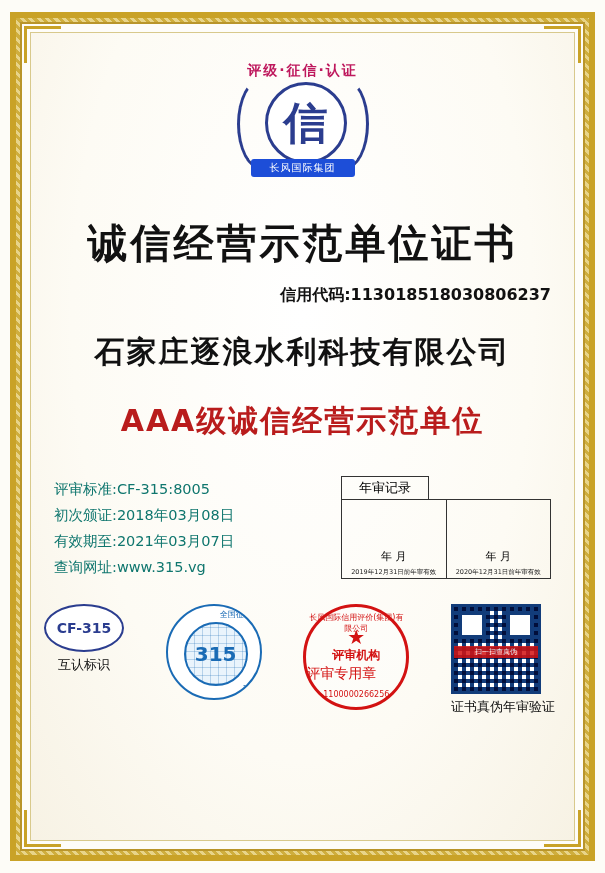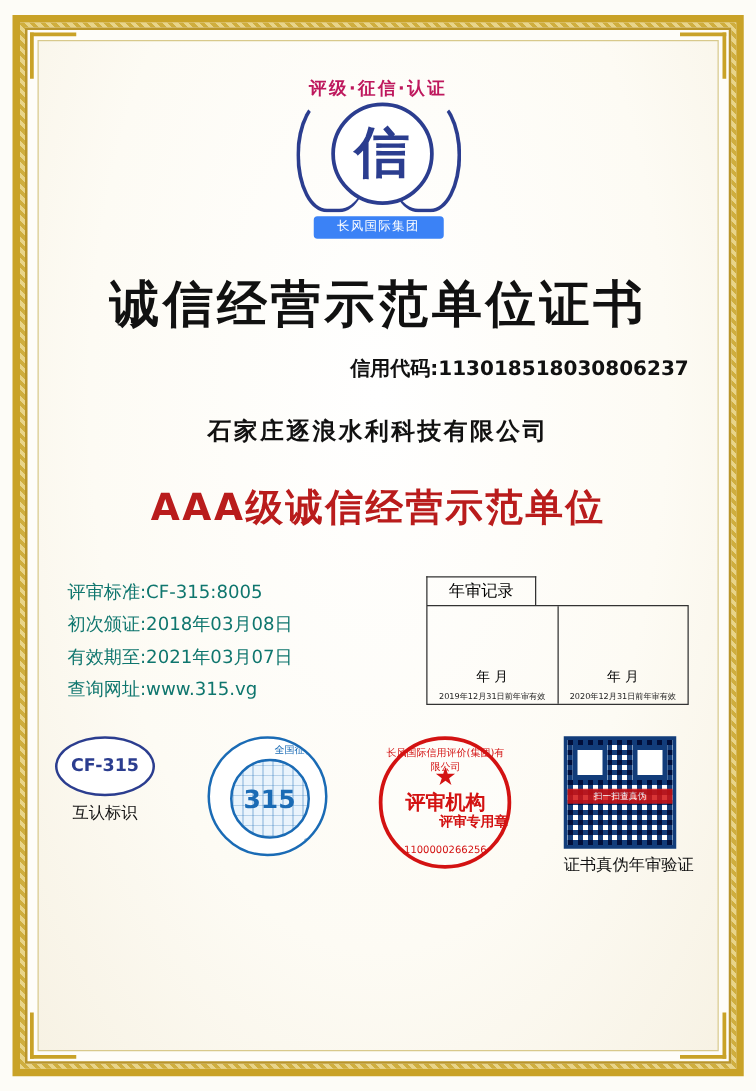--- a/index.html
+++ b/index.html
@@ -126,24 +126,24 @@
     width: 56px;
     height: 86px;
     border: 3px solid #2b3d8f;
     border-radius: 50% / 60%;
   }
   .emblem-wheat-l { left: 24px;  border-right: none; border-top-color: transparent; }
   .emblem-wheat-r { right: 24px; border-left: none;  border-top-color: transparent; }
   .emblem-banner {
     position: absolute;
     left: 38px;
-    top: 113px;
+    top: 99px;
     width: 104px;
     height: 18px;
-    background: #3b82f6;
+    background: #1d4ed8;
     border-radius: 3px;
     color: #fff;
     font-size: 10px;
     line-height: 18px;
     letter-spacing: 1px;
     font-family: "DejaVu Sans", sans-serif;
   }
 
   
   .main-title {
@@ -159,21 +159,21 @@
     text-align: right;
     padding-right: 14px;
     margin-top: 14px;
     font-size: 16px;
     font-weight: bold;
     color: #111;
     font-family: "DejaVu Sans", sans-serif;
   }
   .company-name {
     text-align: center;
-    font-size: 19px;
+    font-size: 30px;
     font-weight: bold;
     color: #111;
     letter-spacing: 2px;
     margin-top: 26px;
     font-family: "DejaVu Sans", sans-serif;
   }
   .award-line {
     text-align: center;
     font-size: 30px;
     font-weight: bold;
@@ -337,31 +337,31 @@
     width: 100%;
     text-align: center;
     font-size: 20px;
     line-height: 20px;
   }
   .red-seal .rs-mid {
     position: absolute;
     top: 40px;
     width: 100%;
     text-align: center;
-    font-size: 16px;
+    font-size: 12px;
     font-weight: bold;
     font-family: "DejaVu Sans", sans-serif;
   }
   .red-seal .rs-sub {
     position: absolute;
     top: 58px;
     width: 100%;
-    text-align: right;
-    font-size: 11px;
-    font-weight: bold;
+    text-align: left;
+    font-size: 14px;
+    font-weight: normal;
     font-family: "DejaVu Sans", sans-serif;
   }
   .red-seal .rs-num {
     position: absolute;
     bottom: 8px;
     width: 100%;
     text-align: center;
     font-size: 8px;
     font-family: "DejaVu Sans", sans-serif;
   }

